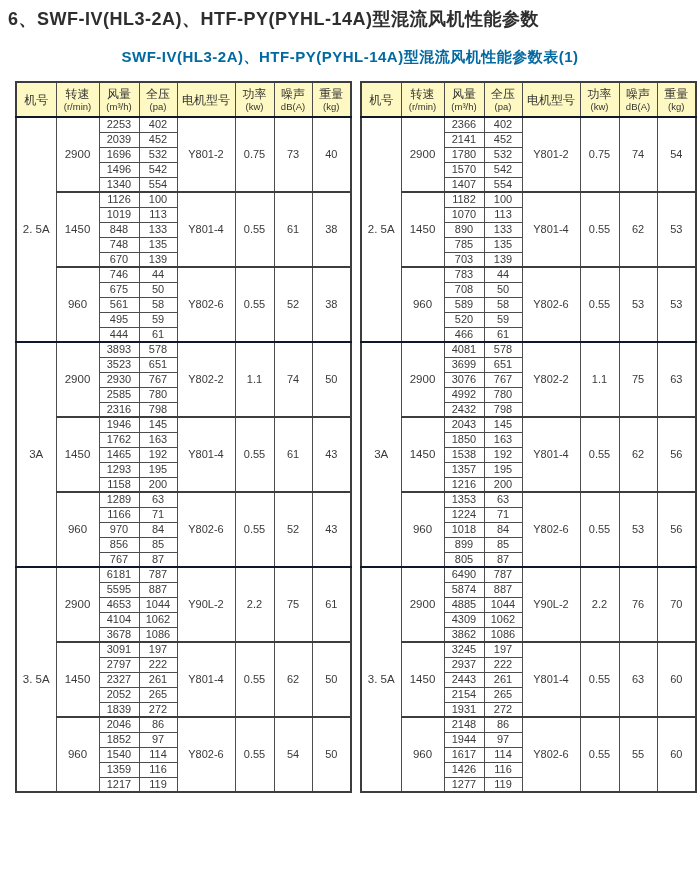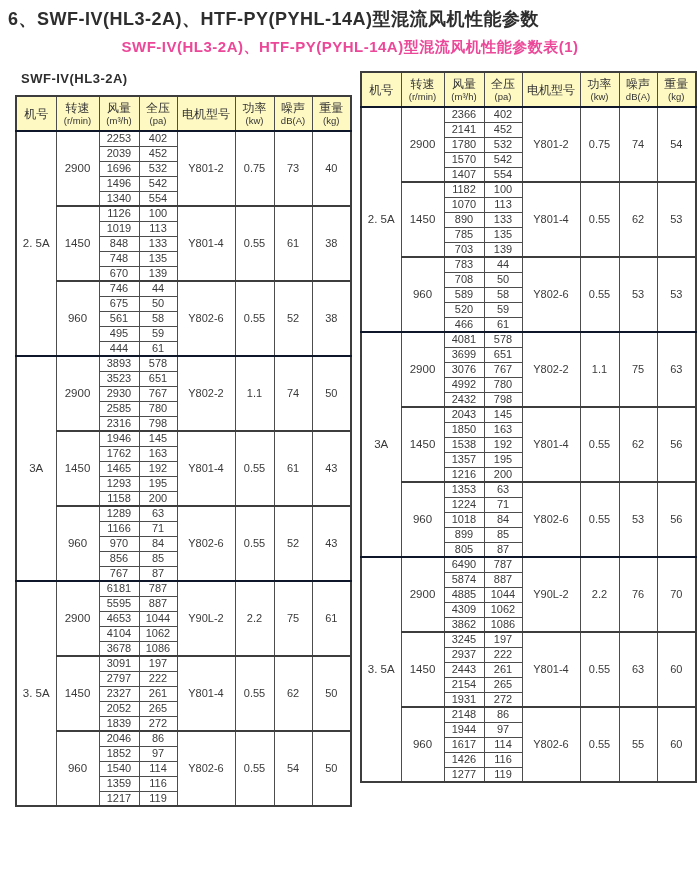--- a/index.html
+++ b/index.html
@@ -14,23 +14,23 @@
     font-size: 18px;
     font-weight: bold;
     padding: 7px 16px 0 8px;
     letter-spacing: 0.5px;
     color: #2e2e2e;
   }
   .doc-subtitle {
     font-size: 15px;
     font-weight: bold;
     text-align: center;
-    margin-top: 7px;
+    margin-top: 17px;
     letter-spacing: 0.5px;
-    color: #ec4899;
+    color: #0369a1;
   }
   .tables-wrap {
     display: flex;
     gap: 10px;
     padding-left: 15px;
     margin-top: 14px;
   }
   .table-block { width: 335px; }
   .table-label {
     font-size: 13px;
@@ -71,21 +71,20 @@
   tr.g-start  td { border-top: 2px solid #0f172a; }
 </style>
 </head>
 <body>
 
 <div class="doc-title">6、SWF-IV(HL3-2A)、HTF-PY(PYHL-14A)型混流风机性能参数</div>
 <div class="doc-subtitle">SWF-IV(HL3-2A)、HTF-PY(PYHL-14A)型混流风机性能参数表(1)</div>
 
 <div class="tables-wrap">
   <div class="table-block">
-    <div class="table-label">SWF-IV(HL3-2A)</div>
     <table>
         <colgroup>
           <col style="width: 40px;">
           <col style="width: 43px;">
           <col style="width: 40px;">
           <col style="width: 38px;">
           <col style="width: 58px;">
           <col style="width: 39px;">
           <col style="width: 38px;">
           <col style="width: 39px;">

